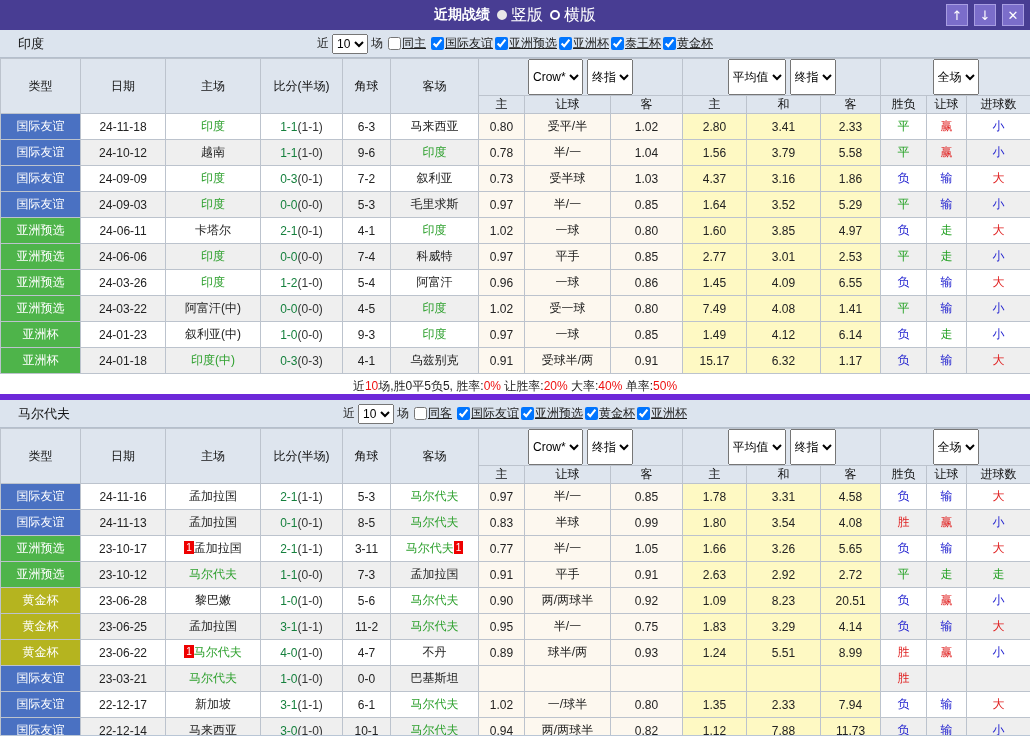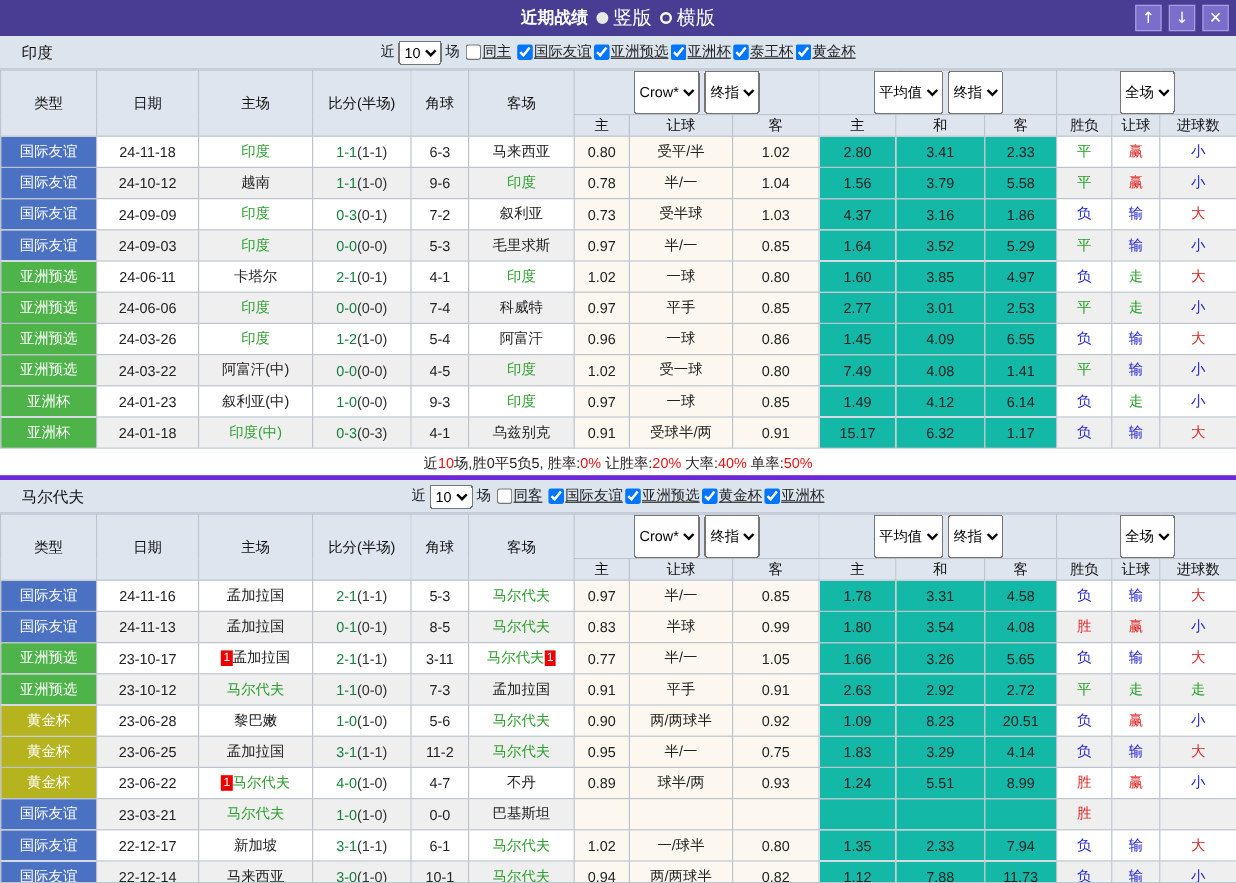--- a/index.html
+++ b/index.html
@@ -47,40 +47,40 @@
     border:1px solid #bcc3cd; text-align:center; padding:0;
     overflow:hidden; white-space:nowrap;
   }
   thead th { background:#dee5ee; font-weight:normal; color:#111; }
   tr.h1 th { height:21px; }
   tr.h2 th { height:18px; }
   .grp select { height:36px; font-size:12px; margin:0 2px; }
   tbody td { height:26px; background:#fff; }
   tr.alt td.plain, tr.alt td.res { background:#efefef; }
   td.odds { background:#fdf8ef; }
-  td.avg  { background:#14b8a6; }
+  td.avg  { background:#fef9c3; }
   td.type-cell { color:#fff; }
   .t-blue  { background:#4a71c2 !important; }
   .t-green { background:#4eb44a !important; }
   .t-gold  { background:#b5b41f !important; }
   .tg { color:#2da02d; }
   .score { color:#15803d; }
   .half  { color:#333; }
   .c-red   { color:#e02222; }
   .c-green { color:#21a021; }
   .c-blue  { color:#2323d0; }
   .badge {
     background:#ee0000; color:#fff; font-size:10px; line-height:13px;
     padding:0 2px; display:inline-block; vertical-align:1px;
   }
 
   
   .summary {
     height:26px; line-height:25px; text-align:center; background:#fff;
-    border-bottom:4px solid #6d28d9; color:#222;
+    border-bottom:6px solid #6d28d9; color:#222;
   }
   .summary .red { color:#ee1111; }
 </style>
 </head>
 <body>
 
 <div class="window">
 
   <div class="titlebar">
     <div class="title-group">

